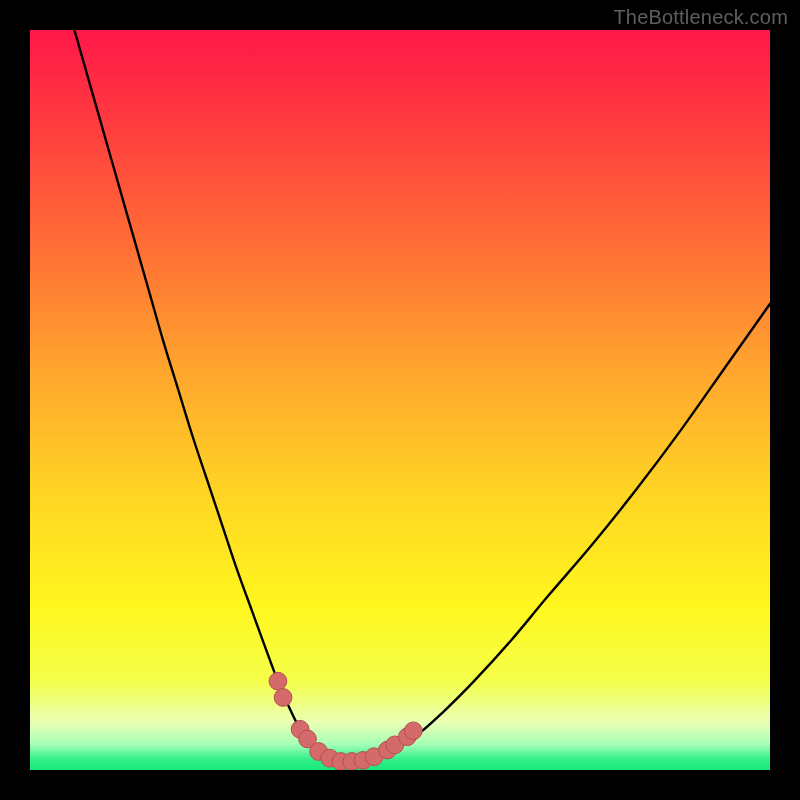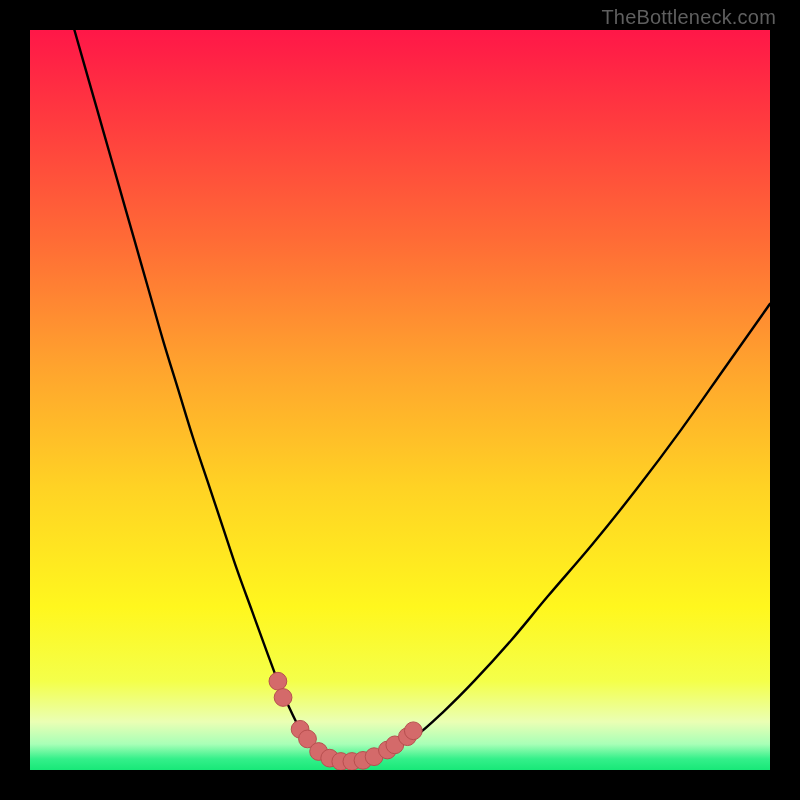--- a/index.html
+++ b/index.html
@@ -35,21 +35,21 @@
   }
   .markers {
     position: absolute;
     inset: 0;
     width: 740px;
     height: 740px;
   }
   .watermark {
     position: absolute;
     top: 6px;
-    right: 24px;
+    right: 12px;
     color: #5f5f5f;
     font-size: 20px;
     font-weight: 500;
     letter-spacing: 0.2px;
   }
 </style>
 </head>
 <body>
 
 <div class="stage">

